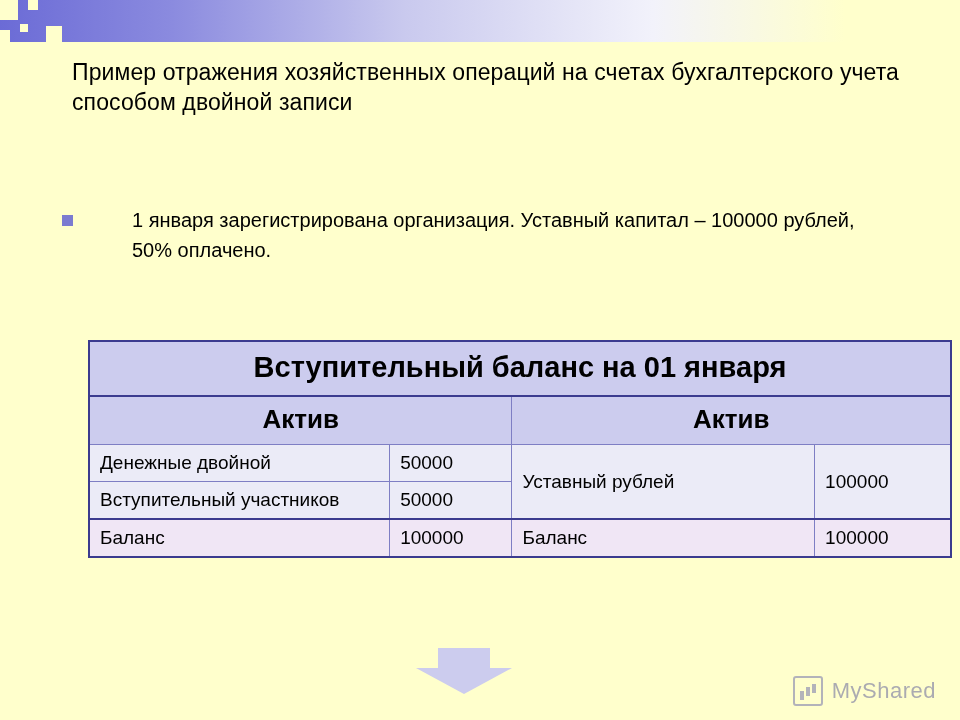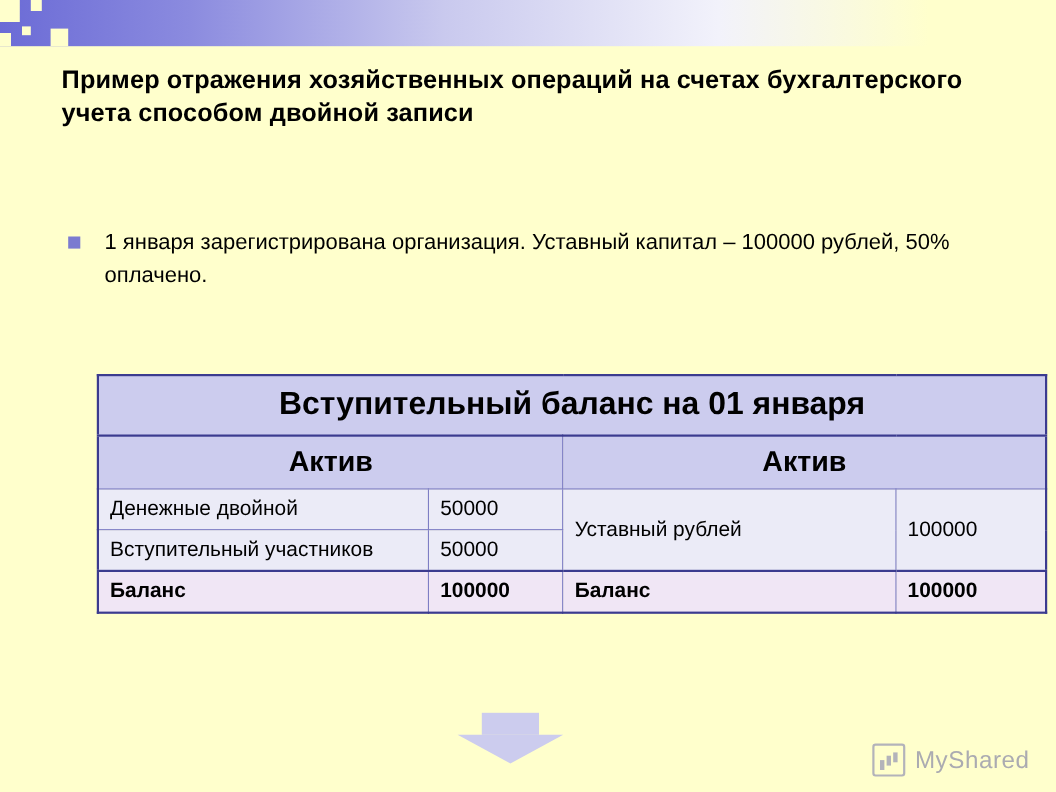--- a/index.html
+++ b/index.html
@@ -37,38 +37,39 @@
   }
   .sq1 { left: 0px;  top: 0px;  width: 18px; height: 20px; }
   .sq2 { left: 28px; top: 0px;  width: 10px; height: 10px; }
   .sq3 { left: 0px;  top: 30px; width: 10px; height: 12px; }
   .sq4 { left: 46px; top: 26px; width: 16px; height: 16px; }
   .sq5 { left: 20px; top: 24px; width: 8px;  height: 8px; }
 
   
   .title {
     position: absolute;
-    left: 56px;
+    left: 72px;
     top: 57px;
     width: 860px;
     font-size: 23px;
-    font-weight: bold;
+    font-weight: normal;
     color: #000000;
     line-height: 1.32;
     letter-spacing: 0.1px;
   }
 
   
   .bullet-row {
     position: absolute;
     left: 62px;
     top: 206px;
     width: 820px;
     display: flex;
     align-items: flex-start;
+    gap: 37px;
   }
   .bullet-marker {
     width: 11px;
     height: 11px;
     background: #7b7bd0;
     margin-top: 9px;
     margin-right: 22px;
     flex: 0 0 auto;
   }
   .bullet-text {
@@ -112,21 +113,21 @@
     font-size: 26px !important;
     padding: 7px 0 9px 0 !important;
     font-weight: bold;
   }
   .data-cell {
     background: #ebebf7;
   }
   .total-cell {
     background: #f0e6f5;
     color: #cc0066;
-    font-weight: bold;
+    font-weight: normal;
     border-top: 2px solid #3b3b8f !important;
   }
   .col-a { width: 300px; }
   .col-b { width: 122px; }
   .col-c { width: 302px; }
   .col-d { width: 136px; }
 
   
   .arrow {
     position: absolute;

